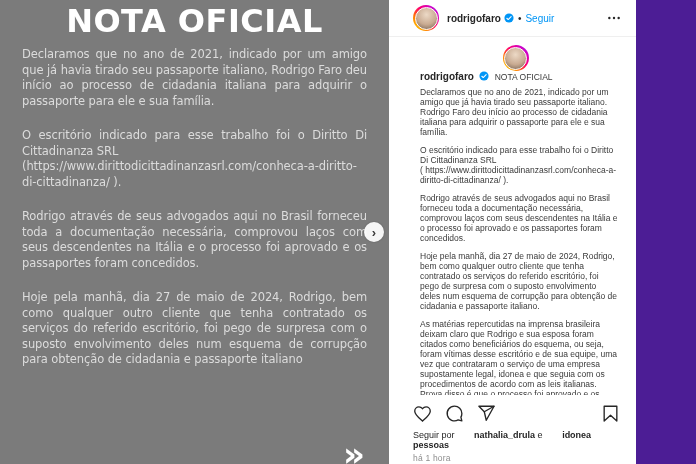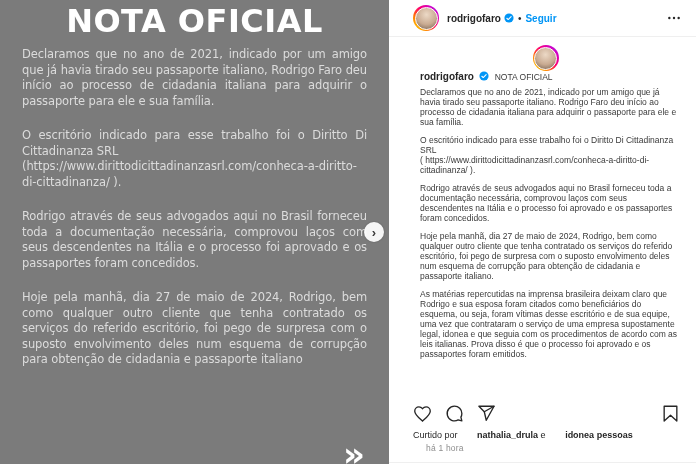--- a/index.html
+++ b/index.html
@@ -32,60 +32,60 @@
     display:flex; align-items:center; justify-content:center; cursor:pointer;
   }
   .carousel-next span { color:#3a3a3a; font-size:13px; line-height:1; font-weight:bold; transform:translateY(-0.5px); }
   .see-more {
     position:absolute; right:24px; bottom:-7px;
     font-family:"DejaVu Sans", sans-serif; font-weight:800; font-size:34px;
     color:#ffffff; line-height:1;
   }
 
   
-  .right-panel { position:absolute; left:389px; top:0; width:307px; height:464px; background:#fff; }
+  .right-panel { position:absolute; left:389px; top:0; width:247px; height:464px; background:#fff; }
 
   .post-header {
     display:flex; align-items:center; height:37px;
     padding:0 14px 0 24px; border-bottom:1px solid #efefef;
   }
   .avatar-ring {
     flex:none; width:26px; height:26px; border-radius:50%; padding:1.5px;
     background:linear-gradient(45deg,#ffd600 5%,#ff7a00 30%,#ff0069 55%,#d300c5 80%,#7638fa 100%);
     cursor:pointer;
   }
   .avatar-inner {
     width:100%; height:100%; border-radius:50%; border:1.5px solid #fff;
     background:radial-gradient(circle at 50% 32%, #ecd9c6 0%, #c9ab92 55%, #6f5c4e 100%);
   }
   .username { font-weight:bold; font-size:10px; color:#262626; cursor:pointer; }
   .post-header .username { margin-left:8px; }
   .vbadge { display:inline-block; width:10px; height:10px; margin-left:3px; vertical-align:-1px; }
   .dot-sep { margin:0 4px; font-size:10px; color:#262626; }
-  .follow-link { font-size:10px; font-weight:bold; color:#0095f6; cursor:pointer; }
+  .follow-link { font-size:10px; font-weight:normal; color:#0095f6; cursor:pointer; }
   .more-options { margin-left:auto; cursor:pointer; display:flex; align-items:center; }
 
   .caption-area {
     display:flex; align-items:center; height:358px; overflow:hidden;
     padding:8px 18px 0 24px;
     flex-direction:column;
   }
   .caption-text { margin-left:7px; font-size:8.5px; line-height:10px; color:#3a3a3a; }
   .caption-head { margin-bottom:5px; }
   .caption-head .headline { font-size:8.5px; color:#3a3a3a; margin-left:3px; }
   .caption-text p { margin:0 0 8px 0; white-space:pre-line; overflow-wrap:break-word; }
 
   .action-row { display:flex; align-items:center; padding:9px 16px 0 24px; }
   .action-row .act { margin-right:13px; cursor:pointer; display:flex; }
   .action-row svg { width:19px; height:19px; }
   .action-save { margin-left:auto; margin-right:0 !important; }
 
   .liked-by { padding:7px 24px 0 24px; font-size:9px; color:#262626; }
   .liked-by b { cursor:pointer;padding-left:17px; }
-  .timestamp { padding:3px 24px 0 37px; font-size:8.5px; color:#8e8e8e; letter-spacing:0.2px; }
+  .timestamp { padding:3px 24px 0 24px; font-size:8.5px; color:#8e8e8e; letter-spacing:0.2px; }
   .comment-divider { margin-top:9px; border-top:1px solid #efefef; }
 </style>
 </head>
 <body>
 
 <div class="stage">
 
   <div class="image-panel">
     <h1 class="image-title">NOTA OFICIAL</h1>
     <div class="image-body">
@@ -163,21 +163,21 @@
         </svg>
       </span>
       <span class="act action-save">
         <svg viewBox="0 0 24 24" fill="none" stroke="#262626" stroke-width="1.7" stroke-linejoin="round">
           <polygon points="20 21.5 12 14.2 4 21.5 4 2.8 20 2.8 20 21.5"></polygon>
         </svg>
       </span>
     </div>
 
     <div class="liked-by">
-      <span>Curtido por</span>
+      <span>Seguir por</span>
       <b>nathalia_drula</b>
       <span>e</span>
       <b>idonea pessoas</b>
     </div>
     <div class="timestamp">há 1 hora</div>
 
     <div class="comment-divider"></div>
 
   </div>
 </div>

